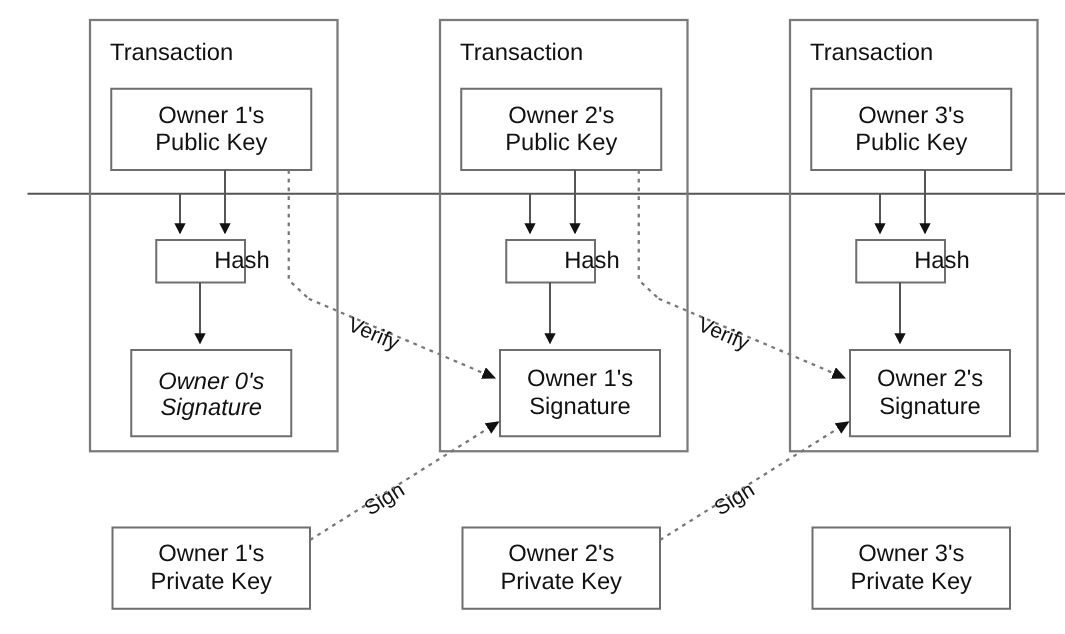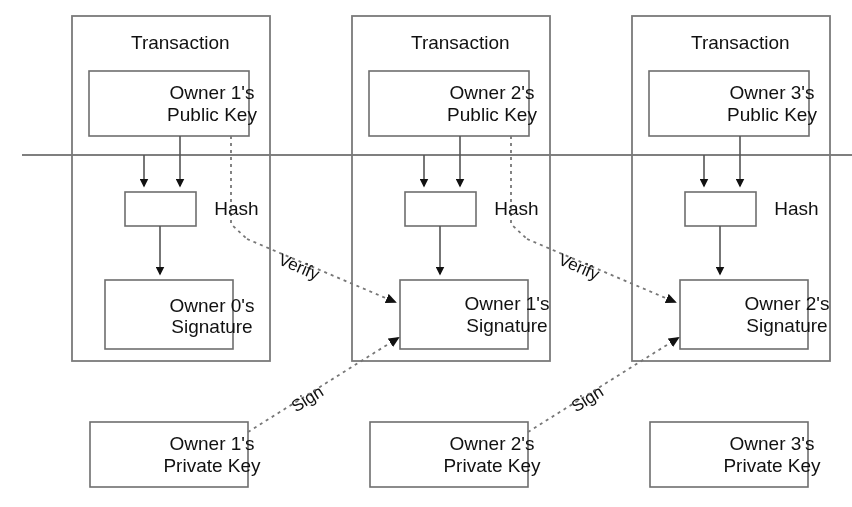--- a/index.html
+++ b/index.html
@@ -3,21 +3,21 @@
 <meta charset="utf-8">
 <style>
   html,body{margin:0;padding:0;background:#ffffff;}
   body{width:852px;height:507px;overflow:hidden;
        font-family:"Liberation Sans","DejaVu Sans",sans-serif;}
   #stage{position:relative;width:852px;height:507px;background:#fff;}
   svg#diagram{position:absolute;left:0;top:0;width:852px;height:507px;}
   .boxtext{
     position:absolute;display:flex;align-items:center;justify-content:center;
     text-align:center;color:#111;line-height:1.12;
-    white-space:pre-line;pointer-events:none;margin-left:43px;
+    white-space:pre-line;pointer-events:none;
   }
   .t-transaction{font-size:19px;}
   .t-key{font-size:19px;}
   .t-hash{font-size:19px;padding-left:33px;}
   .t-sig{font-size:19px;}
   .edge-label{
     position:absolute;font-size:17px;color:#111;
     transform-origin:0 0;white-space:nowrap;
   }
 </style>
@@ -100,21 +100,21 @@
 Public Key</div>
   <div class="boxtext t-key" style="left:369px;top:71px;width:160px;height:65px;">Owner 2's
 Public Key</div>
   <div class="boxtext t-key" style="left:649px;top:71px;width:160px;height:65px;">Owner 3's
 Public Key</div>
 
   <div class="boxtext t-hash" style="left:125px;top:192px;width:71px;height:34px;">Hash</div>
   <div class="boxtext t-hash" style="left:405px;top:192px;width:71px;height:34px;">Hash</div>
   <div class="boxtext t-hash" style="left:685px;top:192px;width:71px;height:34px;">Hash</div>
 
-  <div class="boxtext t-sig" style="left:105px;top:280px;width:128px;height:72px;">Owner 0's
+  <div class="boxtext t-sig" style="left:105px;top:280px;width:128px;height:72px;font-style:italic;">Owner 0's
 Signature</div>
   <div class="boxtext t-sig" style="left:400px;top:280px;width:128px;height:69px;">Owner 1's
 Signature</div>
   <div class="boxtext t-sig" style="left:680px;top:280px;width:128px;height:69px;">Owner 2's
 Signature</div>
 
   <div class="boxtext t-key" style="left:90px;top:422px;width:158px;height:65px;">Owner 1's
 Private Key</div>
   <div class="boxtext t-key" style="left:370px;top:422px;width:158px;height:65px;">Owner 2's
 Private Key</div>

